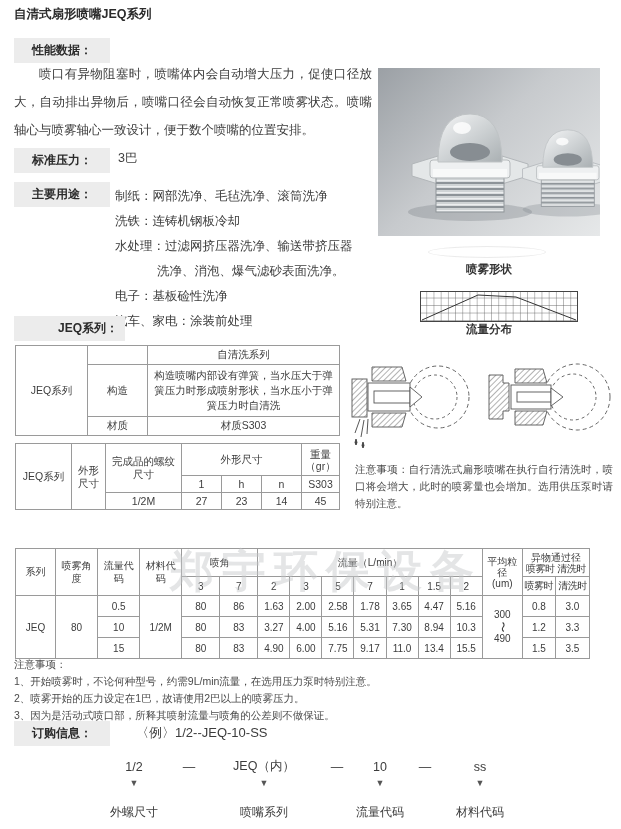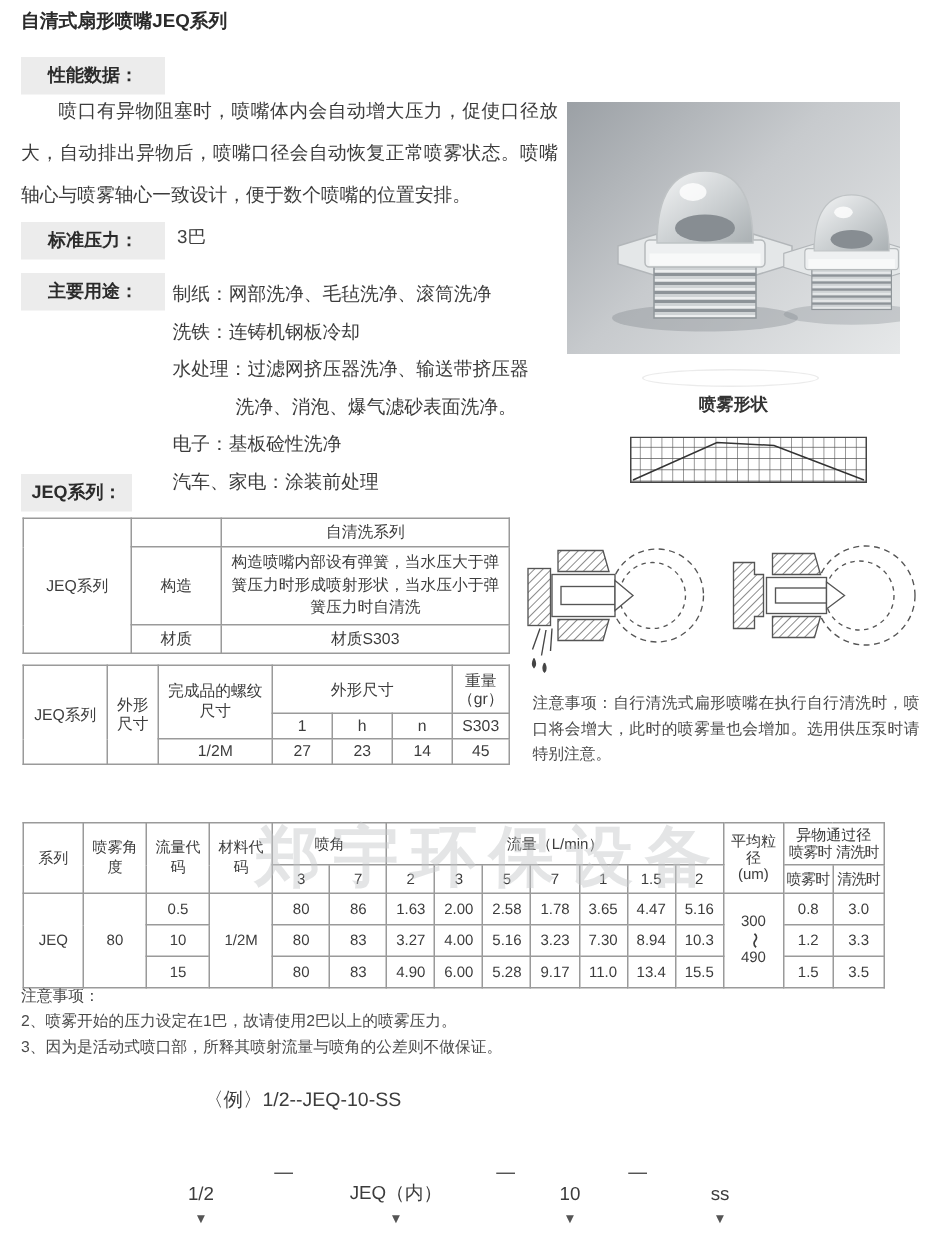--- a/index.html
+++ b/index.html
@@ -10,21 +10,21 @@
   }
   .abs{position:absolute;}
   .doc-title{left:14px;top:6px;font-size:12.5px;font-weight:bold;color:#2b2b2b;}
   .sec-label{
     background:#ececec;color:#2b2b2b;font-weight:bold;font-size:12px;
     padding:4px 0;text-align:center;
   }
   .lbl-perf{left:14px;top:38px;width:96px;}
   .lbl-press{left:14px;top:148px;width:96px;}
   .lbl-uses{left:14px;top:182px;width:96px;}
-  .lbl-series{left:14px;top:316px;width:74px;}
+  .lbl-series{left:14px;top:316px;width:74px;padding-left:37px;}
   .lbl-order{left:14px;top:721px;width:96px;}
   .perf-text{
     left:14px;top:60px;width:358px;font-size:12.5px;line-height:28px;
     text-align:justify;text-indent:2em;color:#3c3c3c;
   }
   .press-value{left:118px;top:150px;font-size:12.5px;}
   .uses-list{left:115px;top:184px;width:268px;font-size:12.5px;line-height:25px;color:#3c3c3c;}
   .uses-list .indent{padding-left:42px;}
   
   table{border-collapse:collapse;table-layout:fixed;}
@@ -46,21 +46,21 @@
   }
   
   .notes{left:14px;top:656px;width:480px;font-size:10.5px;line-height:17px;color:#4a4a4a;}
   .order-example{left:136px;top:724px;font-size:13px;color:#3c3c3c;}
   
   .order-grid{
     left:98px;top:758px;display:grid;
     grid-template-columns:72px 38px 112px 34px 52px 38px 72px;
     text-align:center;align-items:center;
   }
-  .order-grid .code{font-size:12.5px;color:#3c3c3c;margin-top:29px;}
+  .order-grid .code{font-size:12.5px;color:#3c3c3c;}
   .order-grid .dash{font-size:12.5px;color:#3c3c3c;}
   .order-grid .arrow{font-size:9px;line-height:10px;color:#555;padding-top:3px;}
   .order-grid .plabel{font-size:12px;color:#3c3c3c;padding-top:2px;margin-top:14px;}
   
   .photo{
     left:378px;top:68px;width:222px;height:168px;
     background:linear-gradient(135deg,#9ba0a5 0%,#c7cacd 45%,#e6e8e9 100%);
   }
   .spray-sketch{left:428px;top:246px;width:116px;height:10px;border:1px solid #d8d8d8;
     border-radius:50%;opacity:.5;}
@@ -139,20 +139,21 @@
 
   <svg class="abs flow-grid" width="158" height="31" viewBox="0 0 158 31">
     <defs>
       <pattern id="grid" width="7.2" height="7.5" patternUnits="userSpaceOnUse">
         <path d="M7.2 0 V7.5 M0 7.5 H7.2" stroke="#555" stroke-width="0.8" fill="none"></path>
       </pattern>
     </defs>
     <rect x="0.5" y="0.5" width="157" height="30" fill="url(#grid)" stroke="#444"></rect>
     <polyline points="2,29 58,4 96,6 156,29" fill="none" stroke="#333" stroke-width="1"></polyline>
   </svg>
+  <div class="abs cap-flow">流量分布</div>
 
   <div class="abs sec-label lbl-series">JEQ系列：</div>
 
   <table class="abs spec-table">
     <colgroup>
         <col style="width:72px">
         <col style="width:60px">
         <col>
       </colgroup>
     <tbody>
@@ -321,50 +322,52 @@
       <td>0.8</td>
       <td>3.0</td>
     </tr>
     <tr style="height:21px">
       <td>10</td>
       <td>80</td>
       <td>83</td>
       <td>3.27</td>
       <td>4.00</td>
       <td>5.16</td>
-      <td>3.23</td>
+      <td>5.31</td>
       <td>7.30</td>
       <td>8.94</td>
       <td>10.3</td>
       <td>1.2</td>
       <td>3.3</td>
     </tr>
     <tr style="height:21px">
       <td>15</td>
       <td>80</td>
       <td>83</td>
       <td>4.90</td>
       <td>6.00</td>
-      <td>5.28</td>
+      <td>7.75</td>
       <td>9.17</td>
       <td>11.0</td>
       <td>13.4</td>
       <td>15.5</td>
       <td>1.5</td>
       <td>3.5</td>
     </tr>
   </tbody>
     </table>
 
   <div class="abs notes">
     <div>注意事项：</div>
+    <div>1、开始喷雾时，不论何种型号，约需9L/min流量，在选用压力泵时特别注意。</div>
     <div>2、喷雾开始的压力设定在1巴，故请使用2巴以上的喷雾压力。</div>
     <div>3、因为是活动式喷口部，所释其喷射流量与喷角的公差则不做保证。</div>
   </div>
 
+  <div class="abs sec-label lbl-order">订购信息：</div>
   <div class="abs order-example">〈例〉1/2--JEQ-10-SS</div>
 
   <div class="abs order-grid">
     <div class="code">1/2</div>
     <div class="dash">—</div>
     <div class="code">JEQ（内）</div>
     <div class="dash">—</div>
     <div class="code">10</div>
     <div class="dash">—</div>
     <div class="code">ss</div>

